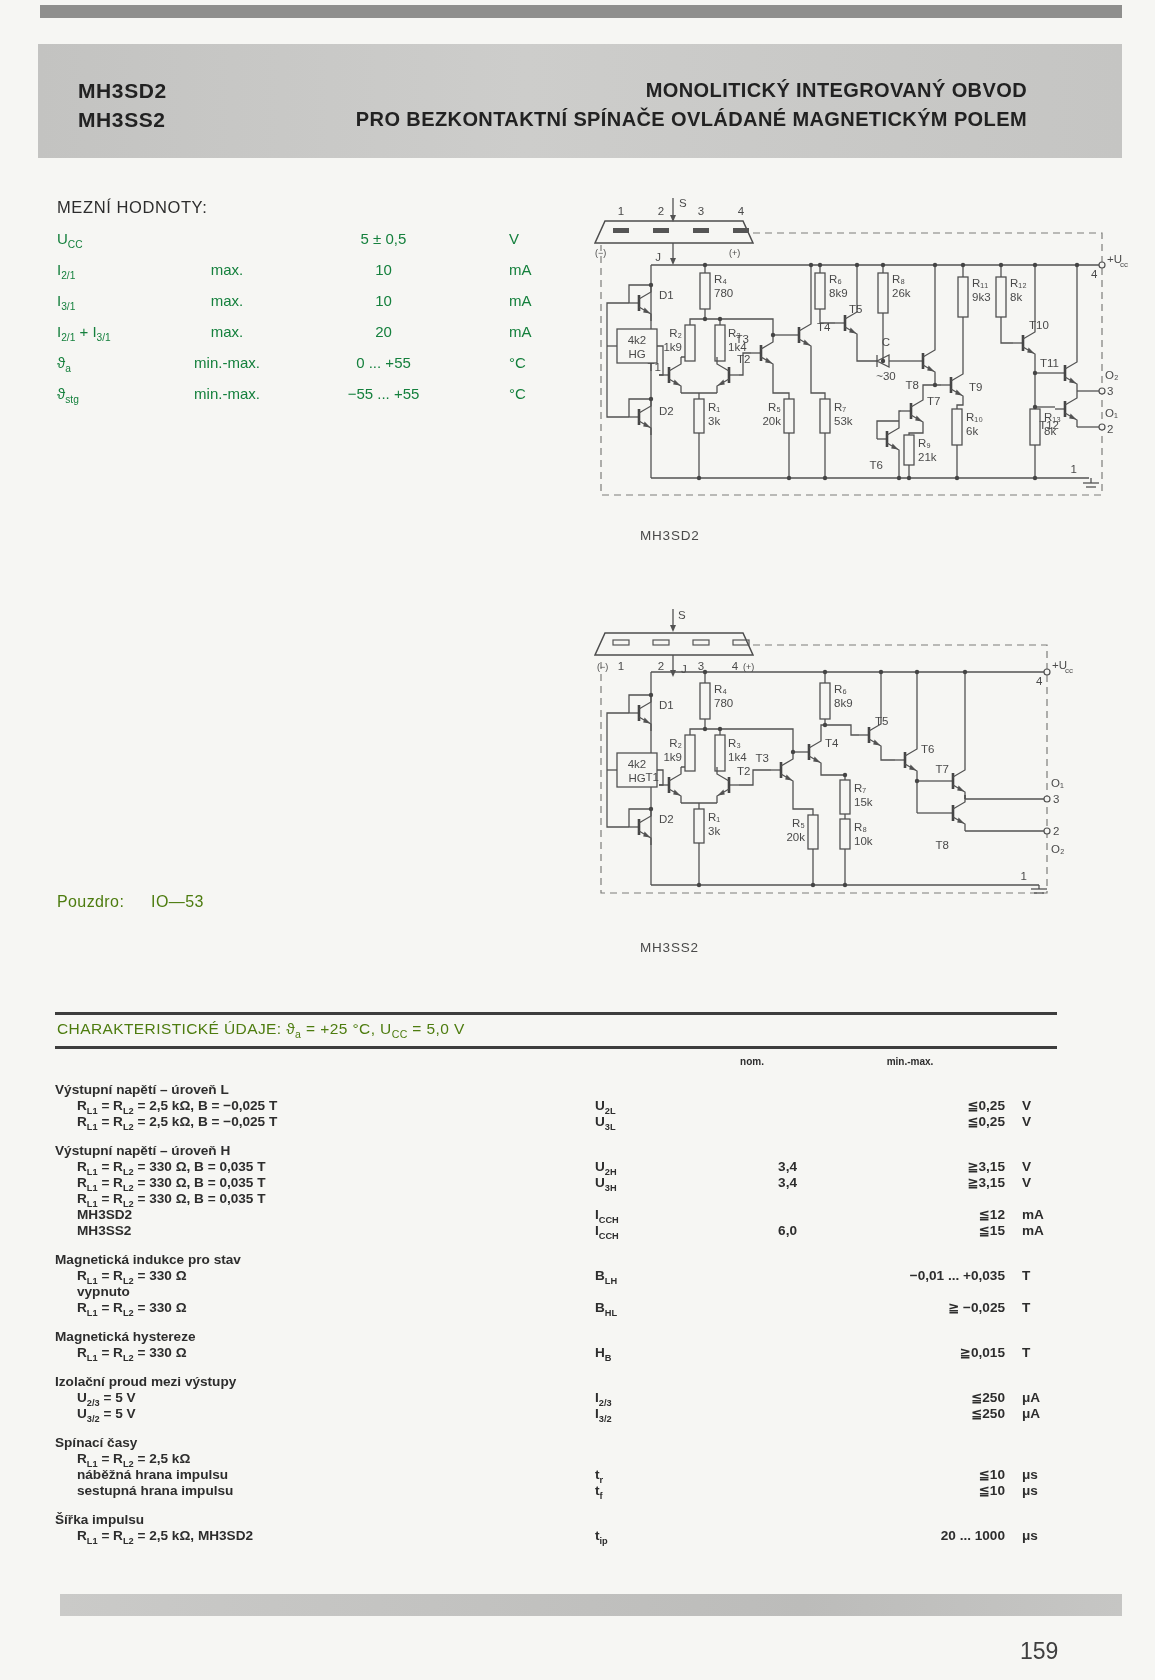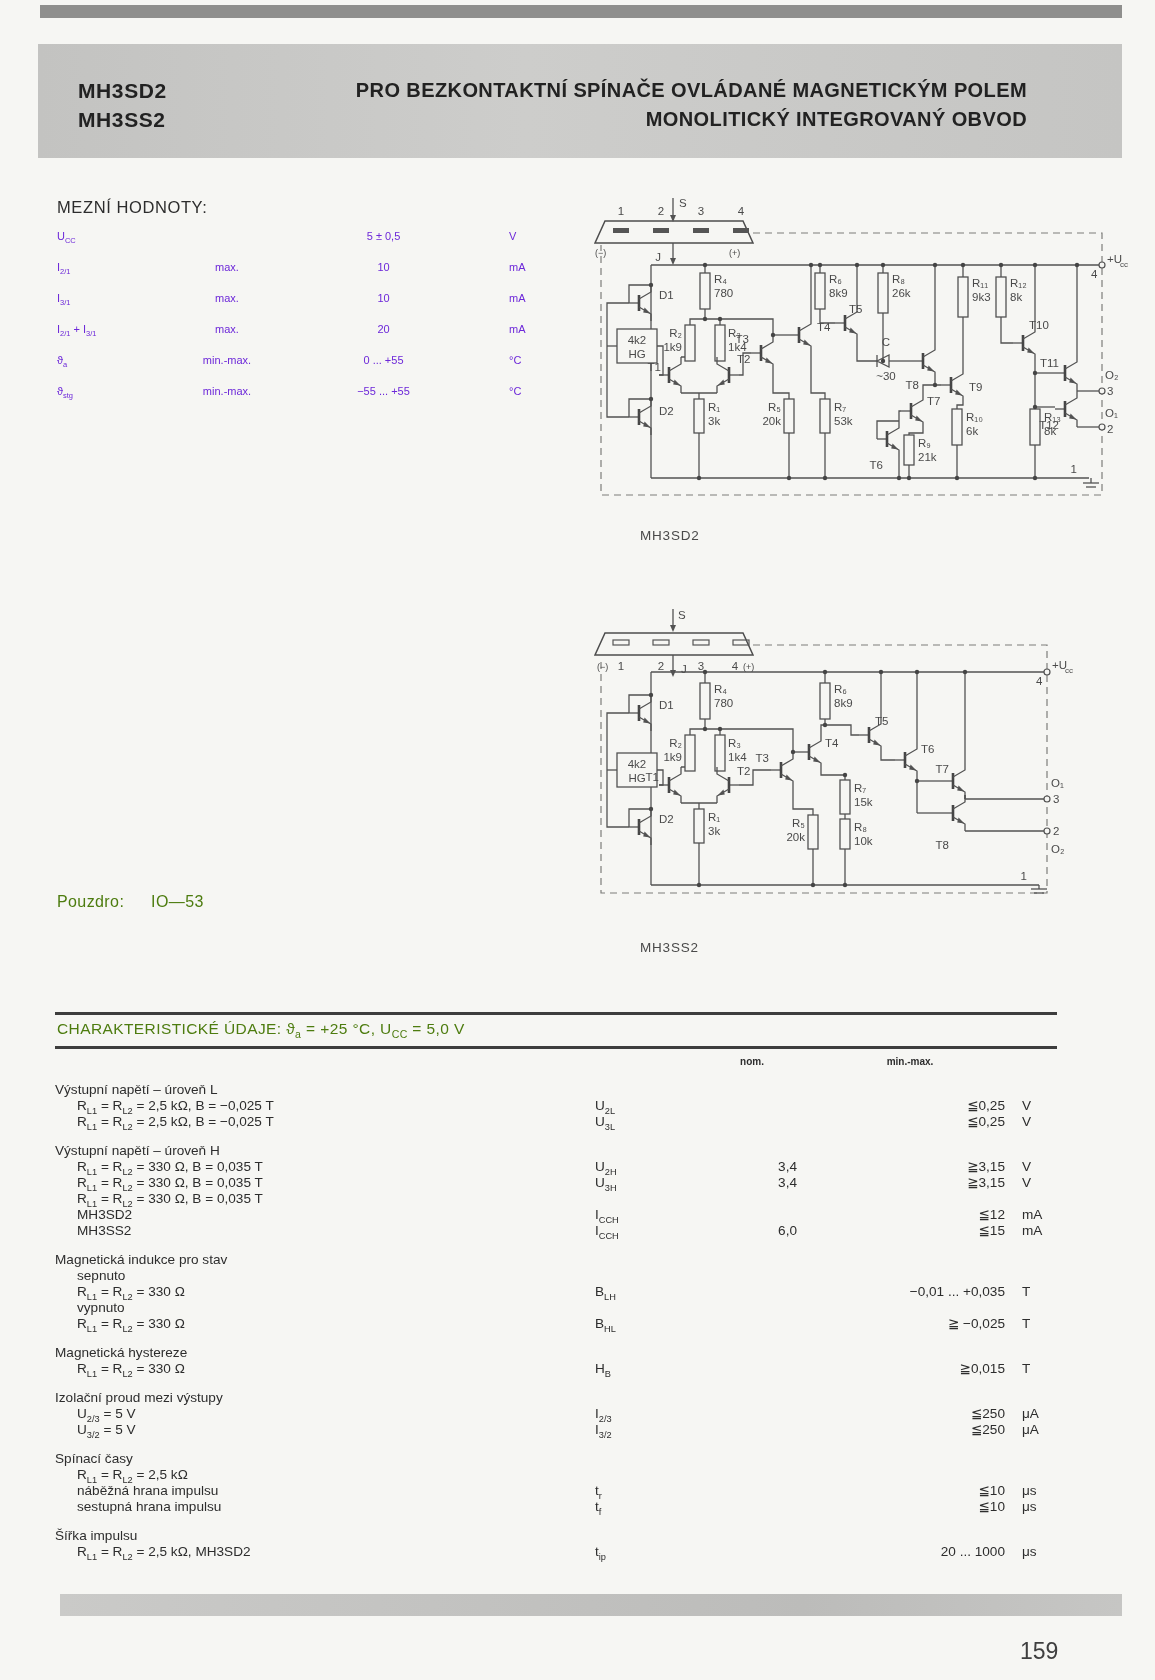--- a/index.html
+++ b/index.html
@@ -10,40 +10,40 @@
   }
   sub{font-size:68%;line-height:0;}
   .topbar{position:absolute;left:40px;top:5px;width:1082px;height:13px;background:#8f8f8d;}
   .band{position:absolute;left:38px;top:44px;width:1084px;height:114px;
     background:linear-gradient(90deg,#c3c3c1,#cdcdcb 45%,#c5c5c3);}
   .partnos{position:absolute;left:78px;top:76px;font-size:21px;font-weight:bold;
     letter-spacing:.6px;line-height:29px;color:#222;}
   .doc-title{position:absolute;right:128px;top:76px;text-align:right;font-size:20px;
     font-weight:bold;letter-spacing:.4px;line-height:29px;color:#222;white-space:nowrap;}
   .limits-head{position:absolute;left:57px;top:198px;font-size:16.5px;letter-spacing:.6px;color:#2d2d2d;}
-  .limits{position:absolute;left:57px;top:230px;width:520px;font-size:11px;color:#6d28d9;}
+  .limits{position:absolute;left:57px;top:230px;width:520px;font-size:15px;color:#15803d;}
   .lim-row{position:relative;height:31px;}
   .lim-sym{position:absolute;left:0;white-space:nowrap;}
   .lim-cond{position:absolute;left:125px;width:90px;text-align:center;}
   .lim-val{position:absolute;left:269px;width:115px;text-align:center;}
   .lim-unit{position:absolute;left:452px;}
   .pouzdro{position:absolute;left:57px;top:893px;font-size:16px;color:#4d7c0f;letter-spacing:.4px;}
   .pouzdro .pz-val{margin-left:22px;}
   .diagram-caption{position:absolute;font-size:13.5px;letter-spacing:.8px;color:#4a4a4a;}
   .cap1{left:640px;top:528px;}
   .cap2{left:640px;top:940px;}
   .rule{position:absolute;left:55px;width:1002px;height:3px;background:#3d3d3d;}
   .rule1{top:1012px;}
   .rule2{top:1046px;}
   .char-head{position:absolute;left:57px;top:1020px;font-size:15.5px;letter-spacing:.4px;color:#4d7c0f;}
   .char-colhead{position:absolute;left:55px;top:1056px;width:1040px;height:18px;
     font-size:10px;font-weight:bold;color:#2d2d2d;}
   .col-nom{position:absolute;left:652px;width:90px;text-align:center;}
   .col-minmax{position:absolute;left:760px;width:190px;text-align:center;}
-  .char-table{position:absolute;left:55px;top:1082px;width:1060px;font-size:13.6px;color:#2d2d2d;}
+  .char-table{position:absolute;left:55px;top:1082px;width:1060px;font-size:13.6px;color:#2d2d2d;font-weight:bold;}
   .char-row{position:relative;height:16px;line-height:16px;white-space:nowrap;}
   .char-row.group{margin-top:13px;}
   .char-table .char-row:first-child{margin-top:0;}
   .c-label{position:absolute;left:0;}
   .char-row.cond .c-label{left:22px;}
   .c-sym{position:absolute;left:540px;}
   .c-nom{position:absolute;left:652px;width:90px;text-align:right;}
   .c-range{position:absolute;left:760px;width:190px;text-align:right;}
   .c-unit{position:absolute;left:967px;}
   .botband{position:absolute;left:60px;top:1594px;width:1062px;height:22px;
@@ -71,22 +71,22 @@
 <body>
 
 <div class="topbar"></div>
 <div class="band"></div>
 
 <div class="partnos">
   <div>MH3SD2</div>
   <div>MH3SS2</div>
 </div>
 <div class="doc-title">
+  <div>MONOLITICKÝ INTEGROVANÝ OBVOD</div>
   <div>PRO BEZKONTAKTNÍ SPÍNAČE OVLÁDANÉ MAGNETICKÝM POLEM</div>
-  <div>MONOLITICKÝ INTEGROVANÝ OBVOD</div>
 </div>
 
 <div class="limits-head">MEZNÍ HODNOTY:</div>
 <div class="limits" id="limits-rows">
     <div class="lim-row">
       <span class="lim-sym">U<sub>CC</sub></span>
       <span class="lim-cond"></span>
       <span class="lim-val">5 ± 0,5</span>
       <span class="lim-unit">V</span>
     </div>
@@ -545,23 +545,20 @@
       <span class="c-label">MH3SS2</span>
       <span class="c-sym">I<sub>CCH</sub></span>
       <span class="c-nom">6,0</span>
       <span class="c-range">≦15</span>
       <span class="c-unit">mA</span>
     </div>
     <div class="char-row group">
       <span class="c-label">Magnetická indukce pro stav</span>
     </div>
     <div class="char-row cond">
-      <span class="c-label">sepnuto</span>
-    </div>
-    <div class="char-row cond">
       <span class="c-label">R<sub>L1</sub> = R<sub>L2</sub> = 330 Ω</span>
       <span class="c-sym">B<sub>LH</sub></span>
       <span class="c-range">−0,01 ... +0,035</span>
       <span class="c-unit">T</span>
     </div>
     <div class="char-row cond">
       <span class="c-label">vypnuto</span>
     </div>
     <div class="char-row cond">
       <span class="c-label">R<sub>L1</sub> = R<sub>L2</sub> = 330 Ω</span>

